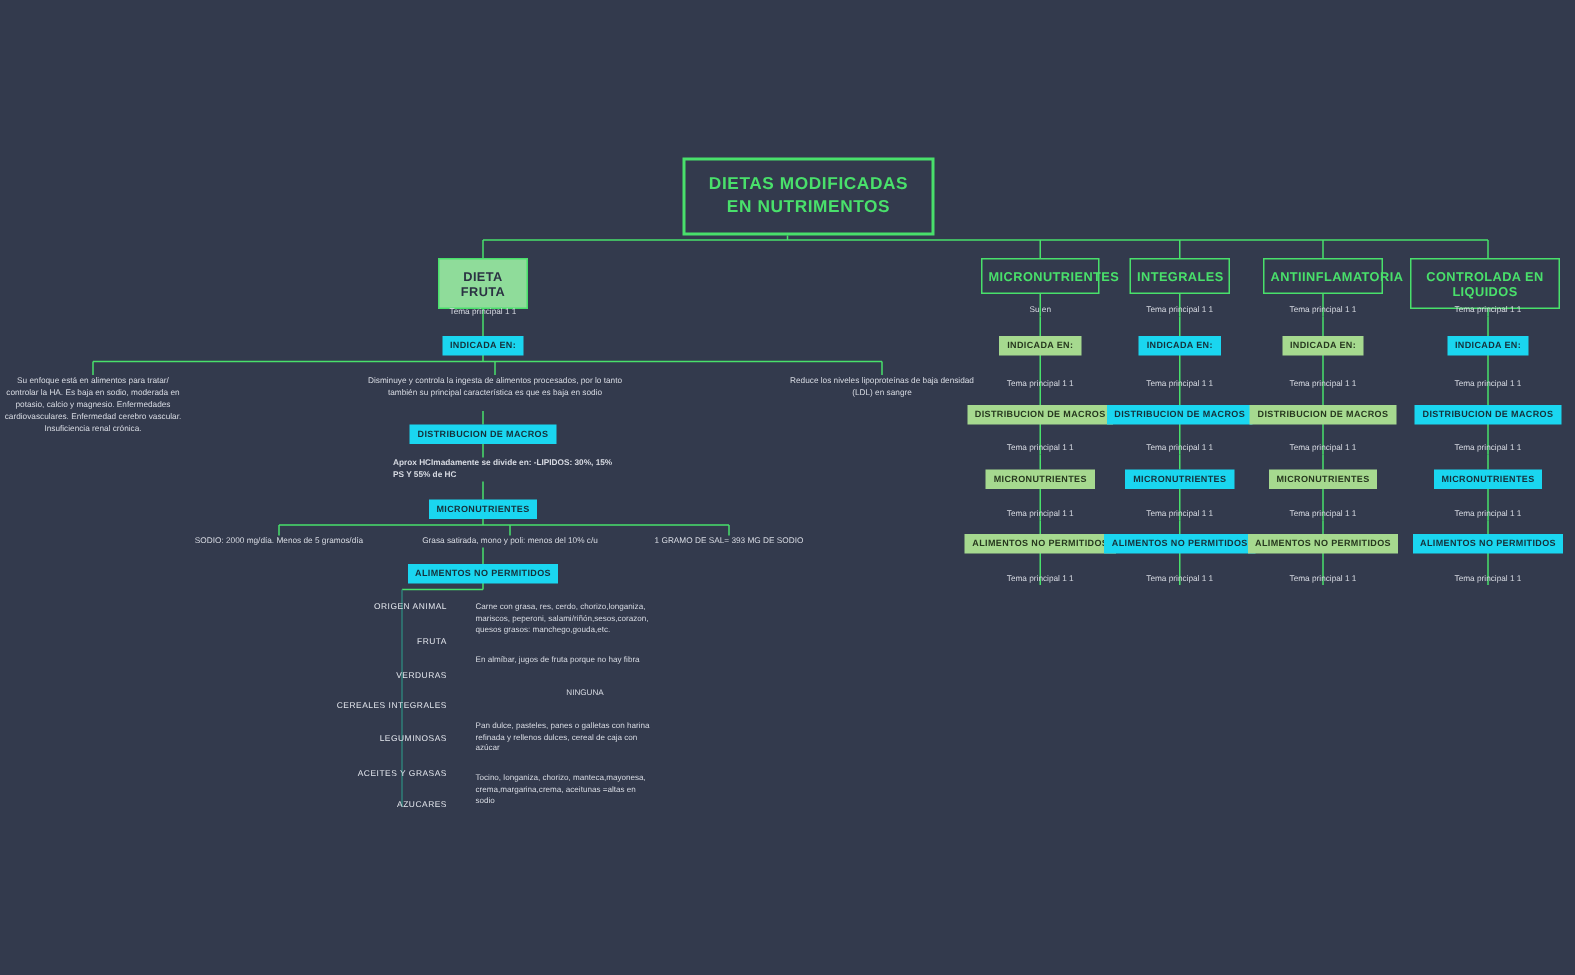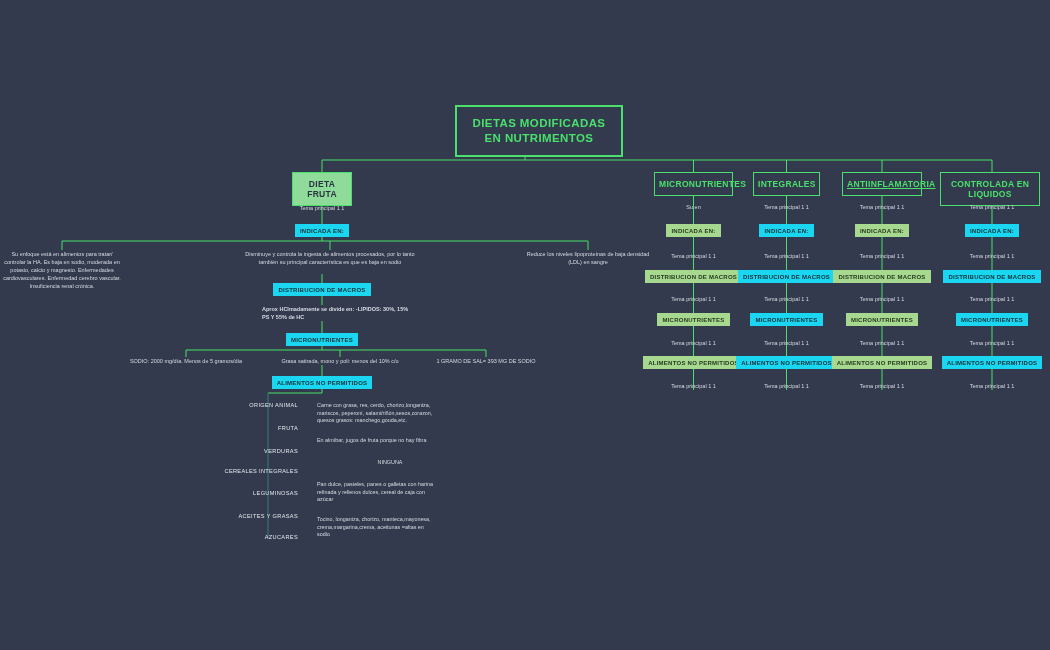--- a/index.html
+++ b/index.html
@@ -127,21 +127,21 @@
       <path d="M268 393V538" stroke="#2f7f78" stroke-width="1" fill="none"></path>
     </svg>
   <div id="nodes">
       <div class="node root" style="left: 455px; top: 105px; width: 168px;">
         <div>DIETAS MODIFICADAS</div>
         <div>EN NUTRIMENTOS</div>
       </div>
       <div class="node branch filled" style="left: 292px; top: 172px; width: 60px;">DIETA FRUTA</div>
       <div class="node branch" style="left: 654px; top: 172px; width: 79px;">MICRONUTRIENTES</div>
       <div class="node branch" style="left: 753px; top: 172px; width: 67px;">INTEGRALES</div>
-      <div class="node branch" style="left: 842px; top: 172px; width: 80px; text-decoration: underline;">ANTIINFLAMATORIA</div>
+      <div class="node branch" style="left: 842px; top: 172px; width: 80px;">ANTIINFLAMATORIA</div>
       <div class="node branch" style="left: 940px; top: 172px; width: 100px;">CONTROLADA EN LIQUIDOS</div>
       <div class="lbl" style="left: 648.5px; top: 203px; width: 90px;">Su en</div>
       <div class="node chip green" style="top: 224px; left: 666.445px;">INDICADA EN:</div>
       <div class="lbl" style="left: 648.5px; top: 252px; width: 90px;">Tema principal 1 1</div>
       <div class="node chip green" style="top: 270px; left: 644.914px;">DISTRIBUCION DE MACROS</div>
       <div class="lbl" style="left: 648.5px; top: 295px; width: 90px;">Tema principal 1 1</div>
       <div class="node chip green" style="top: 313px; left: 657.453px;">MICRONUTRIENTES</div>
       <div class="lbl" style="left: 648.5px; top: 339px; width: 90px;">Tema principal 1 1</div>
       <div class="node chip green" style="top: 356px; left: 643.172px;">ALIMENTOS NO PERMITIDOS</div>
       <div class="lbl" style="left: 648.5px; top: 382px; width: 90px;">Tema principal 1 1</div>

